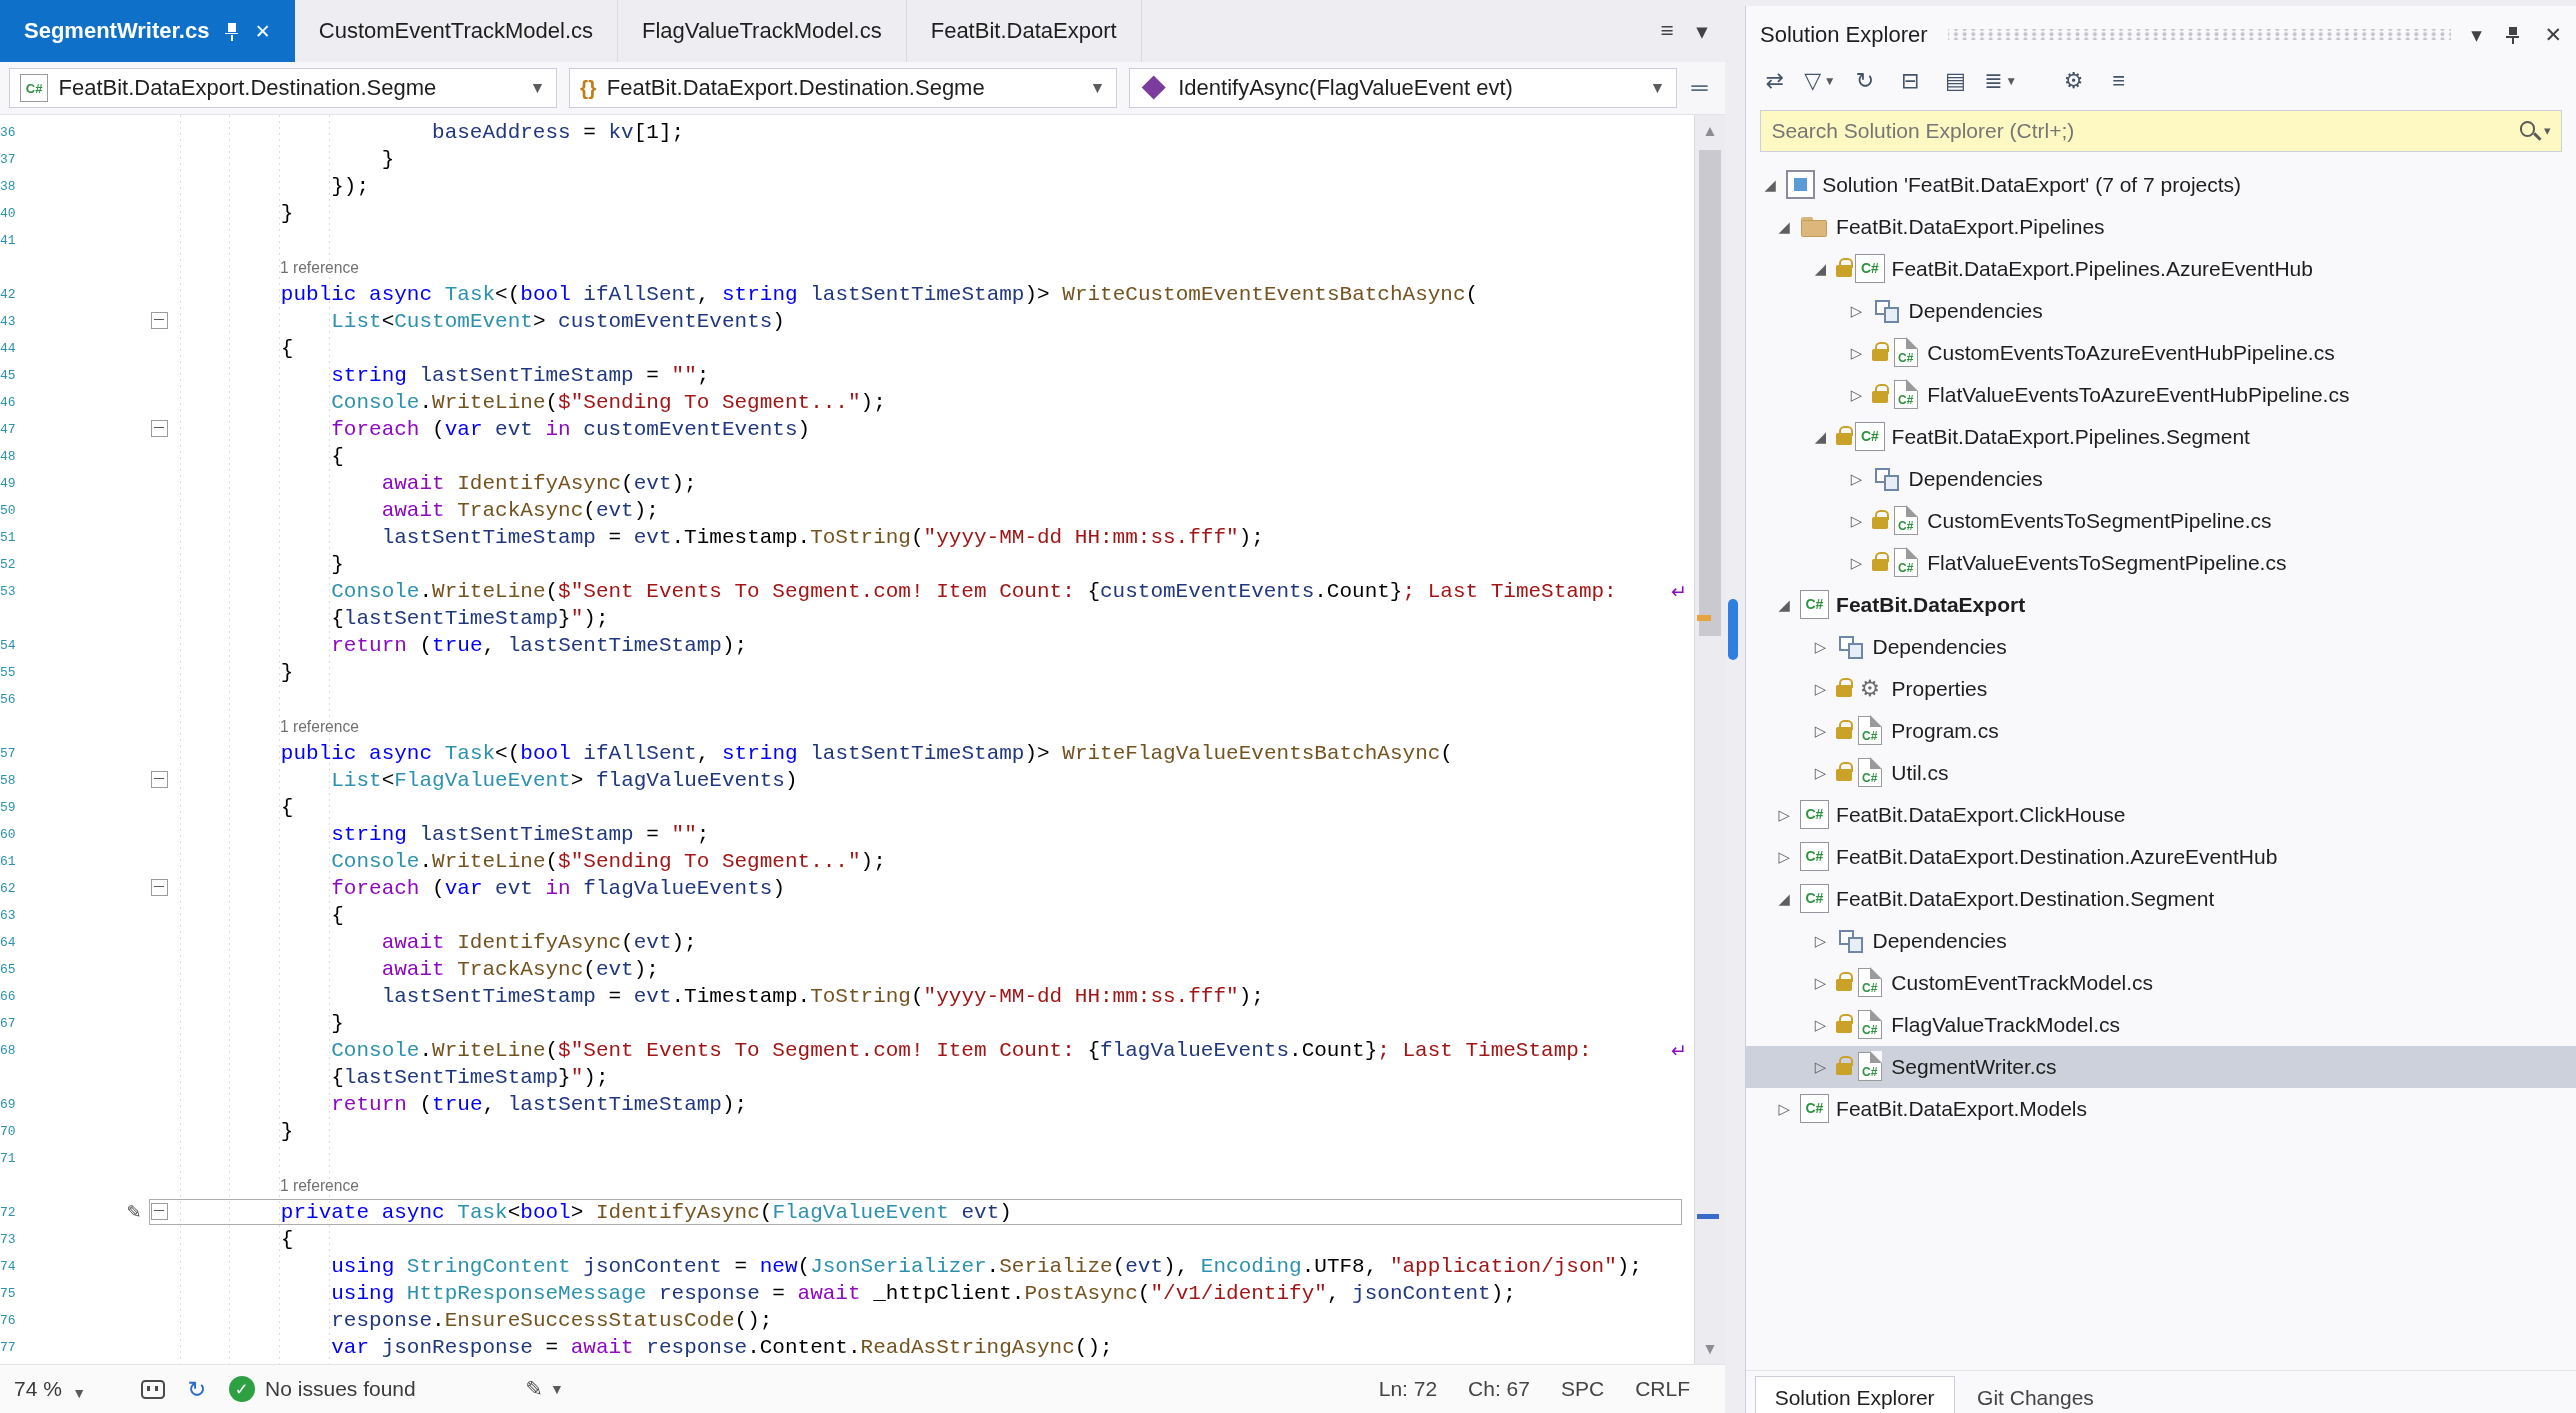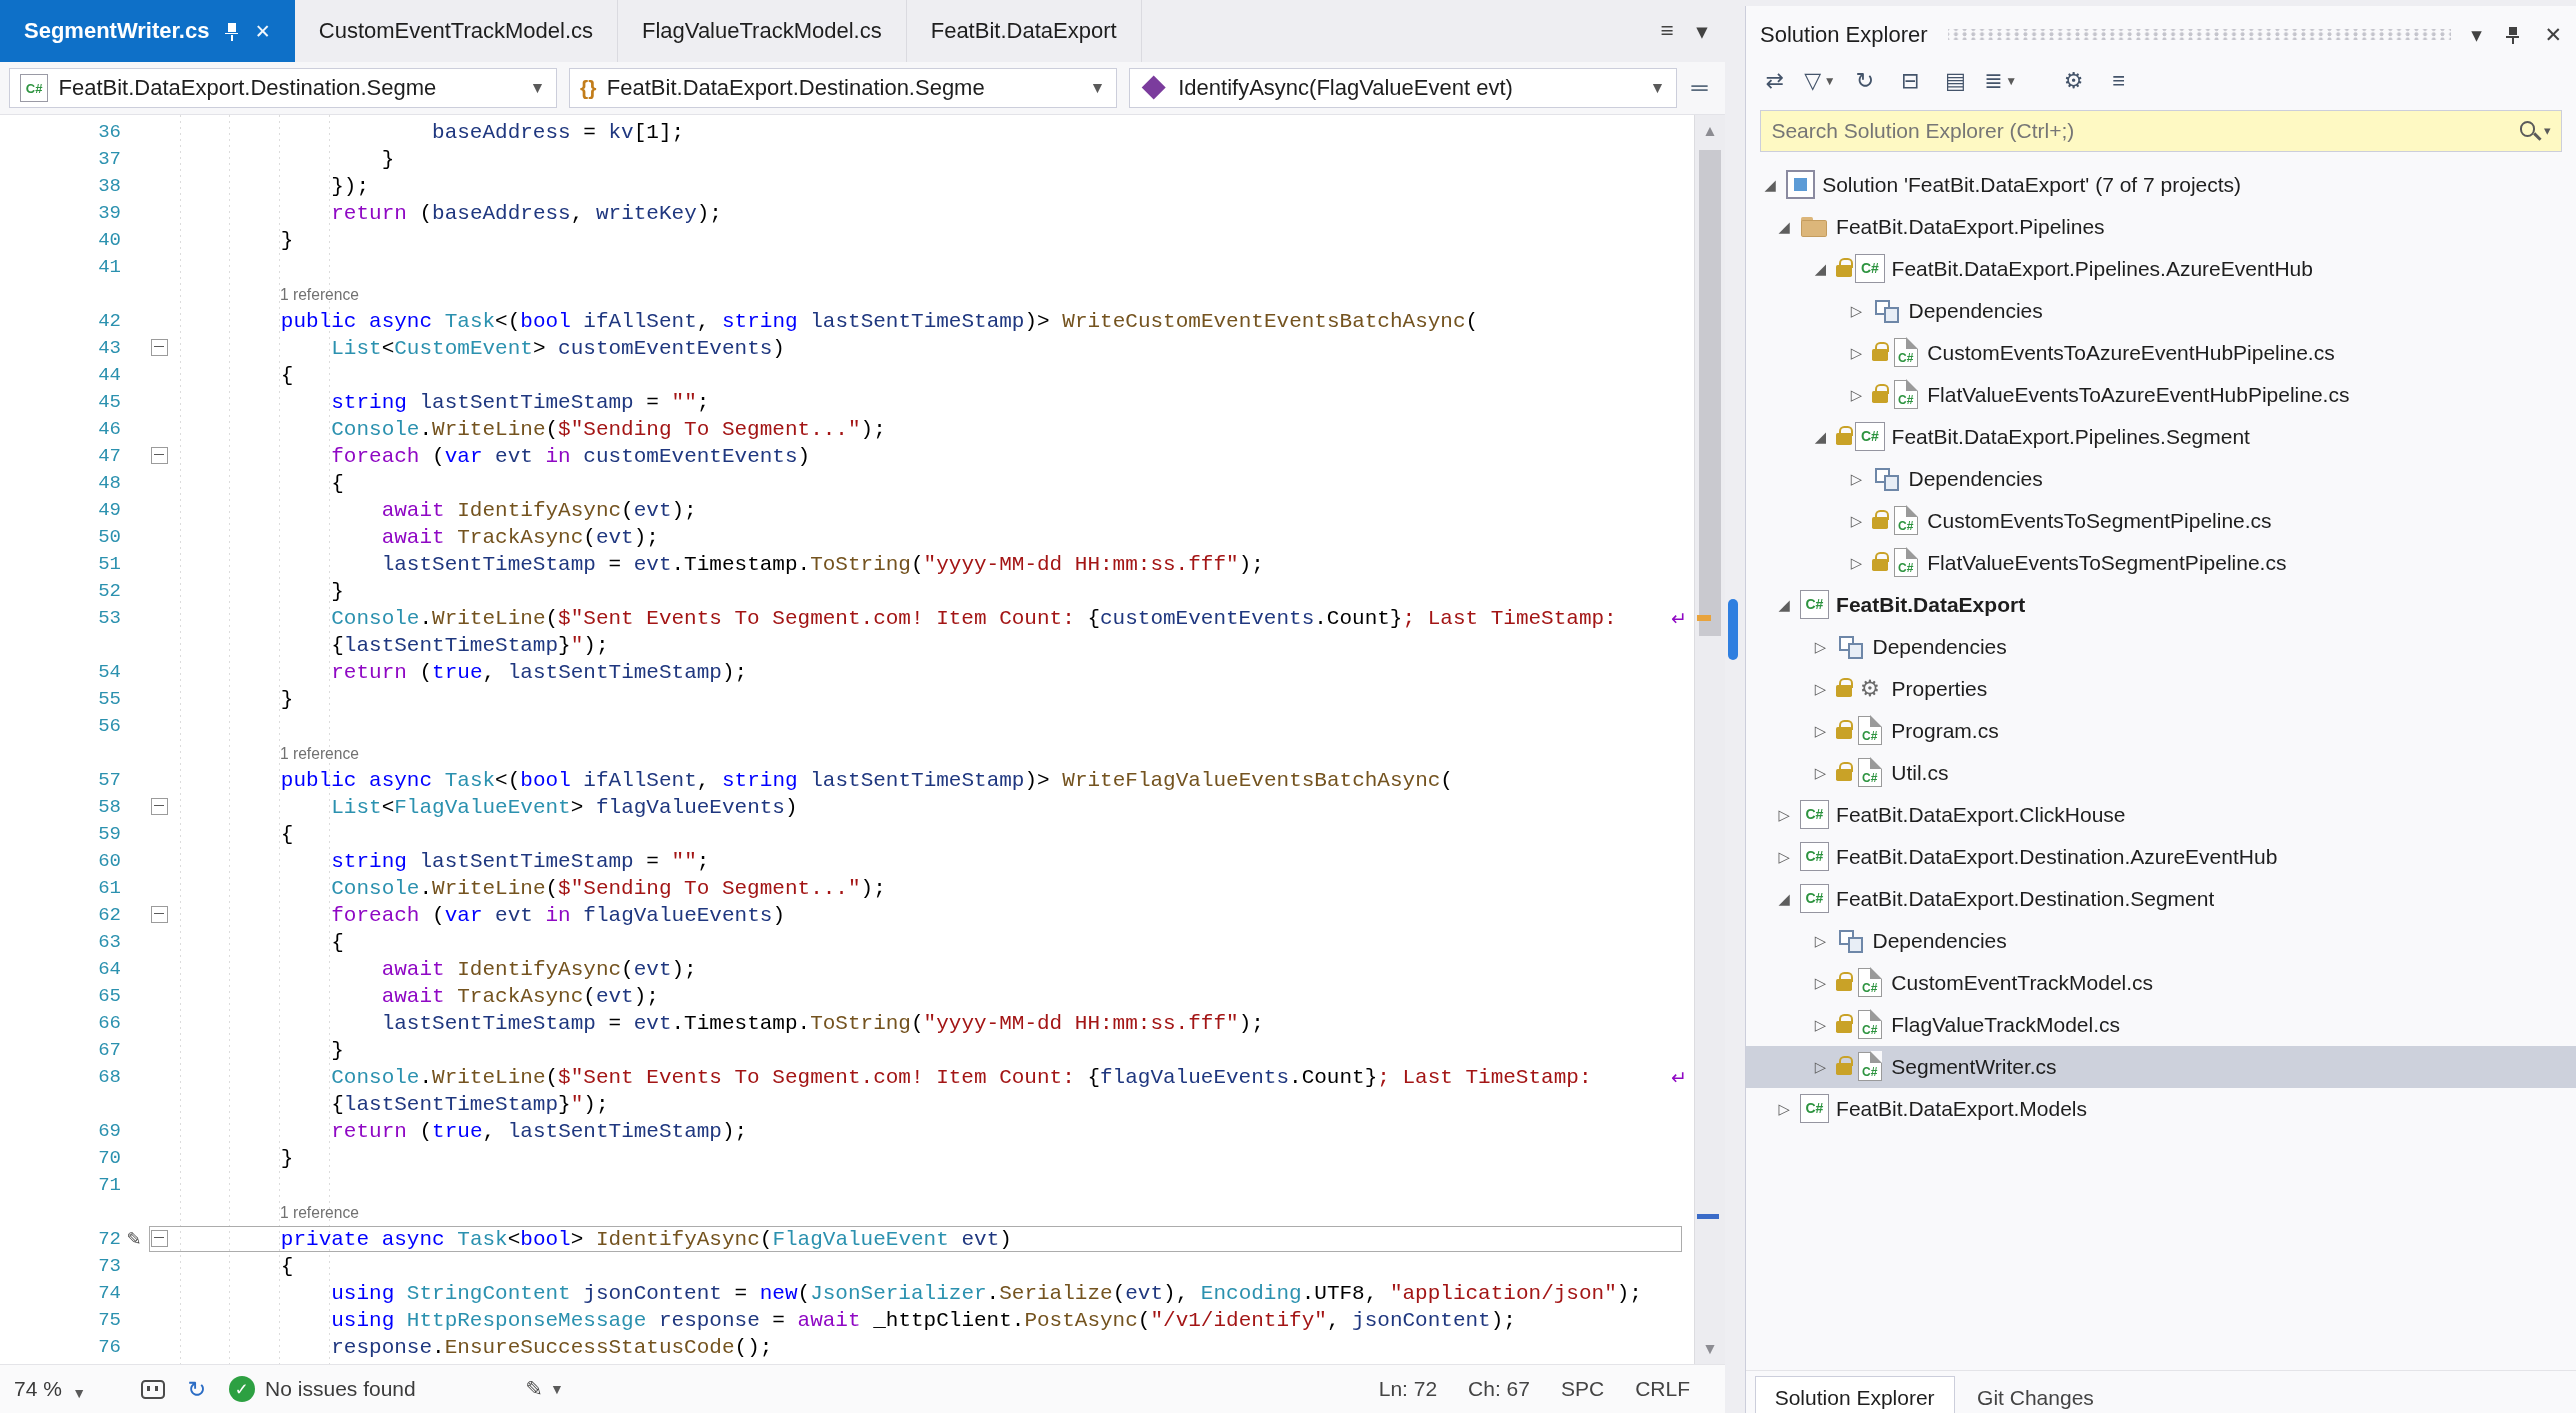--- a/index.html
+++ b/index.html
@@ -34,21 +34,21 @@
       repeating-linear-gradient(to bottom,#D8D8D8 0 1.7px,transparent 1.7px 6px),
       repeating-linear-gradient(to bottom,#D8D8D8 0 1.7px,transparent 1.7px 6px),
       repeating-linear-gradient(to bottom,#D8D8D8 0 1.7px,transparent 1.7px 6px),
       repeating-linear-gradient(to bottom,#D8D8D8 0 1.7px,transparent 1.7px 6px);
     background-size:0.9px 100%,0.9px 100%,0.9px 100%,0.9px 100%;
     background-position:180px 0,229px 0,279px 0,329px 0;
     background-repeat:no-repeat;}
   .code-rows{position:absolute;left:0;top:3.5px;right:31px;}
   .crow{position:relative;height:27px;line-height:27px;display:flex;white-space:pre;
     font-family:"Liberation Mono","DejaVu Sans Mono",monospace;font-size:21px;color:#000;}
-  .crow .ln{flex:0 0 121px;text-align:right;color:#2B91AF;font-size:19px;font-family:"Liberation Mono","DejaVu Sans Mono",monospace;}
+  .crow .ln{flex:0 0 121px;color:#2B91AF;font-size:13px;font-family:"Liberation Mono","DejaVu Sans Mono",monospace;}
   .crow .glyph{flex:0 0 26px;text-align:center;font-size:18px;color:#4A4A4A;font-family:"Liberation Sans",sans-serif}
   .crow .fold{flex:0 0 26px;position:relative}
   .foldbox{position:absolute;left:3.5px;top:4.3px;width:17.4px;height:17.4px;border:1.7px solid #9B9B9B;background:#fff}
   .foldbox::after{content:"";position:absolute;left:2.6px;right:2.6px;top:6px;height:1.7px;background:#5A5A5A}
   .crow .codetext{flex:1;padding-left:7px;overflow:hidden}
   .crow.hl::after{content:"";position:absolute;left:149px;right:12px;top:0;bottom:0.9px;border:1.7px solid #ACACAC;pointer-events:none}
   .lens{color:#717171;font-size:15.6px;font-family:"Liberation Sans",sans-serif;margin-left:100px}
   .wrapmark{position:absolute;right:7px;top:0;color:#8F08C4;font-size:19px;font-family:"DejaVu Sans",sans-serif}
   .tk-kw{color:#0000FF}.tk-ctl{color:#8F08C4}.tk-typ{color:#2B91AF}
   .tk-mth{color:#74531F}.tk-str{color:#A31515}.tk-loc{color:#1F377F}.tk-pl{color:#000}
@@ -165,21 +165,20 @@
           <span class="chev">▼</span>
         </div>
         <span class="nav-split">═</span>
       </div>
 
     <div class="code-area">
       <div class="code-rows">
           <div class="crow"><span class="ln">36</span><span class="glyph"></span><span class="fold"></span><span class="codetext"><span class="tk-pl">                    </span><span class="tk-loc">baseAddress</span><span class="tk-pl"> = </span><span class="tk-loc">kv</span><span class="tk-pl">[1];</span></span></div>
           <div class="crow"><span class="ln">37</span><span class="glyph"></span><span class="fold"></span><span class="codetext"><span class="tk-pl">                }</span></span></div>
           <div class="crow"><span class="ln">38</span><span class="glyph"></span><span class="fold"></span><span class="codetext"><span class="tk-pl">            });</span></span></div>
-          <div class="crow"><span class="ln">39</span><span class="glyph"></span><span class="fold"></span><span class="codetext"><span class="tk-pl">            </span><span class="tk-ctl">return</span><span class="tk-pl"> (</span><span class="tk-loc">baseAddress</span><span class="tk-pl">, </span><span class="tk-loc">writeKey</span><span class="tk-pl">);</span></span></div>
           <div class="crow"><span class="ln">40</span><span class="glyph"></span><span class="fold"></span><span class="codetext"><span class="tk-pl">        }</span></span></div>
           <div class="crow"><span class="ln">41</span><span class="glyph"></span><span class="fold"></span><span class="codetext"></span></div>
           <div class="crow"><span class="ln"></span><span class="glyph"></span><span class="fold"></span><span class="codetext"><span class="lens">1 reference</span></span></div>
           <div class="crow"><span class="ln">42</span><span class="glyph"></span><span class="fold"></span><span class="codetext"><span class="tk-pl">        </span><span class="tk-kw">public</span><span class="tk-pl"> </span><span class="tk-kw">async</span><span class="tk-pl"> </span><span class="tk-typ">Task</span><span class="tk-pl">&lt;(</span><span class="tk-kw">bool</span><span class="tk-pl"> </span><span class="tk-loc">ifAllSent</span><span class="tk-pl">, </span><span class="tk-kw">string</span><span class="tk-pl"> </span><span class="tk-loc">lastSentTimeStamp</span><span class="tk-pl">)&gt; </span><span class="tk-mth">WriteCustomEventEventsBatchAsync</span><span class="tk-pl">(</span></span></div>
           <div class="crow"><span class="ln">43</span><span class="glyph"></span><span class="fold"><span class="foldbox"></span></span><span class="codetext"><span class="tk-pl">            </span><span class="tk-typ">List</span><span class="tk-pl">&lt;</span><span class="tk-typ">CustomEvent</span><span class="tk-pl">&gt; </span><span class="tk-loc">customEventEvents</span><span class="tk-pl">)</span></span></div>
           <div class="crow"><span class="ln">44</span><span class="glyph"></span><span class="fold"></span><span class="codetext"><span class="tk-pl">        {</span></span></div>
           <div class="crow"><span class="ln">45</span><span class="glyph"></span><span class="fold"></span><span class="codetext"><span class="tk-pl">            </span><span class="tk-kw">string</span><span class="tk-pl"> </span><span class="tk-loc">lastSentTimeStamp</span><span class="tk-pl"> = </span><span class="tk-str">""</span><span class="tk-pl">;</span></span></div>
           <div class="crow"><span class="ln">46</span><span class="glyph"></span><span class="fold"></span><span class="codetext"><span class="tk-pl">            </span><span class="tk-typ">Console</span><span class="tk-pl">.</span><span class="tk-mth">WriteLine</span><span class="tk-pl">(</span><span class="tk-str">$"Sending To Segment..."</span><span class="tk-pl">);</span></span></div>
           <div class="crow"><span class="ln">47</span><span class="glyph"></span><span class="fold"><span class="foldbox"></span></span><span class="codetext"><span class="tk-pl">            </span><span class="tk-ctl">foreach</span><span class="tk-pl"> (</span><span class="tk-kw">var</span><span class="tk-pl"> </span><span class="tk-loc">evt</span><span class="tk-pl"> </span><span class="tk-ctl">in</span><span class="tk-pl"> </span><span class="tk-loc">customEventEvents</span><span class="tk-pl">)</span></span></div>
           <div class="crow"><span class="ln">48</span><span class="glyph"></span><span class="fold"></span><span class="codetext"><span class="tk-pl">            {</span></span></div>

